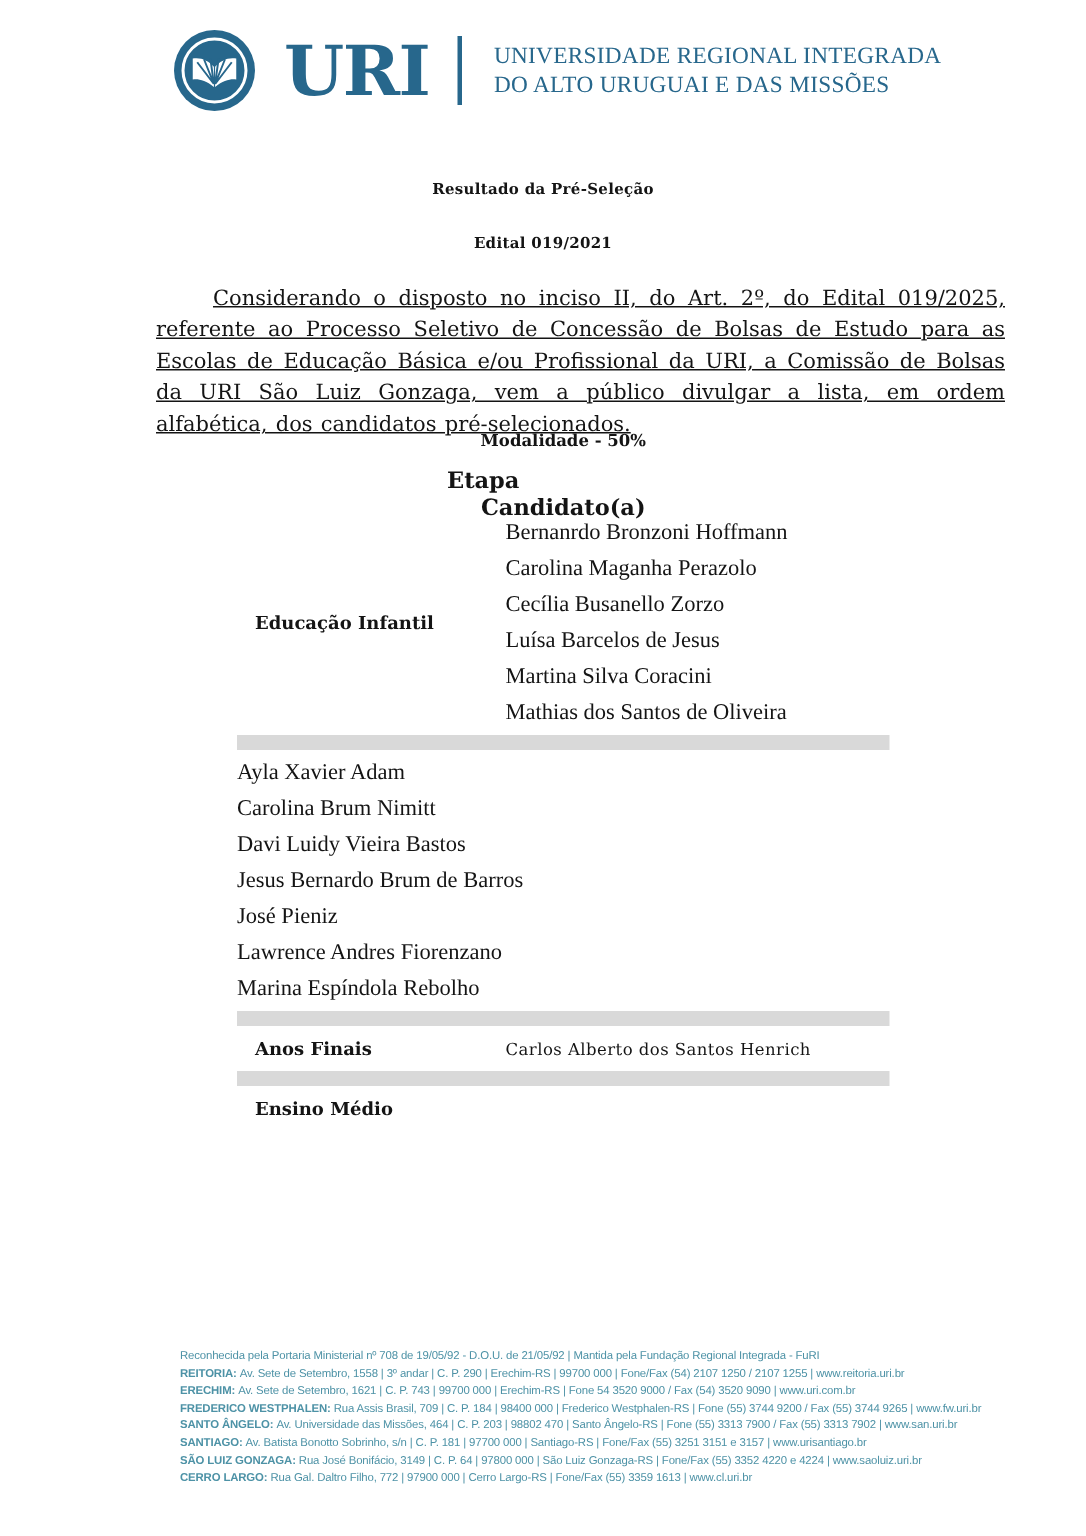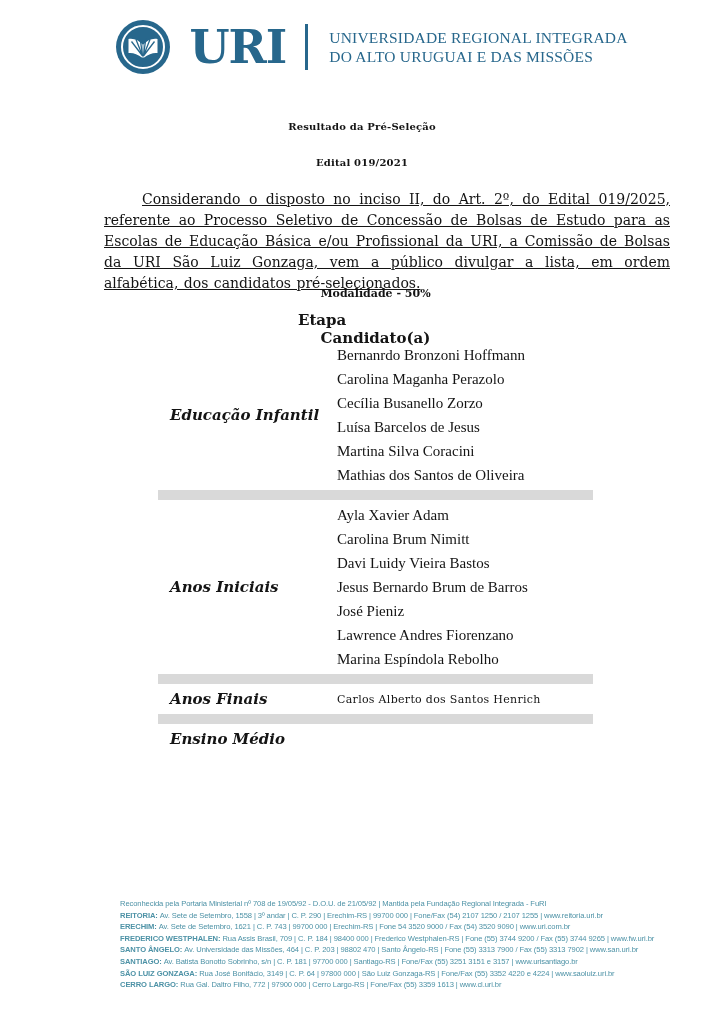--- a/index.html
+++ b/index.html
@@ -44,21 +44,21 @@
   
   .table { position:absolute; top:287px; left:158px; width:435px; }
   .table-title { height:24px; text-align:center; font-weight:bold; font-size:11px; }
   .table-head { display:flex; height:26px; align-items:center; font-weight:bold; font-size:15px;flex-direction:column; }
   .col-etapa  { width:179px; box-sizing:border-box; padding-left:12px; }
   .col-cand   { flex:1; }
   .table-groups { margin-top:6px; }
   .group { display:flex; min-height:24px; }
   .etapa {
     width:179px; box-sizing:border-box; padding-left:12px;
-    display:flex; align-items:center; font-weight:bold; font-size:15px;font-style:italic;
+    display:flex; align-items:center; font-weight:bold; font-size:12px;
   }
   .cands { flex:1; }
   .candidate {
     height:24px; display:flex; align-items:center;
     font-family:"Liberation Serif", serif; font-size:15px;
   }
   .alt-font .candidate { font-family:"DejaVu Serif", serif; font-size:11px; letter-spacing:0.3px; }
   .sep { height:10px; background:#D9D9D9; margin:3px 0; }
 
   
@@ -111,21 +111,20 @@
             <div class="candidate">Bernanrdo Bronzoni Hoffmann</div>
             <div class="candidate">Carolina Maganha Perazolo</div>
             <div class="candidate">Cecília Busanello Zorzo</div>
             <div class="candidate">Luísa Barcelos de Jesus</div>
             <div class="candidate">Martina Silva Coracini</div>
             <div class="candidate">Mathias dos Santos de Oliveira</div>
           </div>
         </div>
         <div class="sep"></div>
         <div class="group">
-          <div class="etapa">Anos Iniciais</div>
           <div class="cands">
             <div class="candidate">Ayla Xavier Adam</div>
             <div class="candidate">Carolina Brum Nimitt</div>
             <div class="candidate">Davi Luidy Vieira Bastos</div>
             <div class="candidate">Jesus Bernardo Brum de Barros</div>
             <div class="candidate">José Pieniz</div>
             <div class="candidate">Lawrence Andres Fiorenzano</div>
             <div class="candidate">Marina Espíndola Rebolho</div>
           </div>
         </div>

